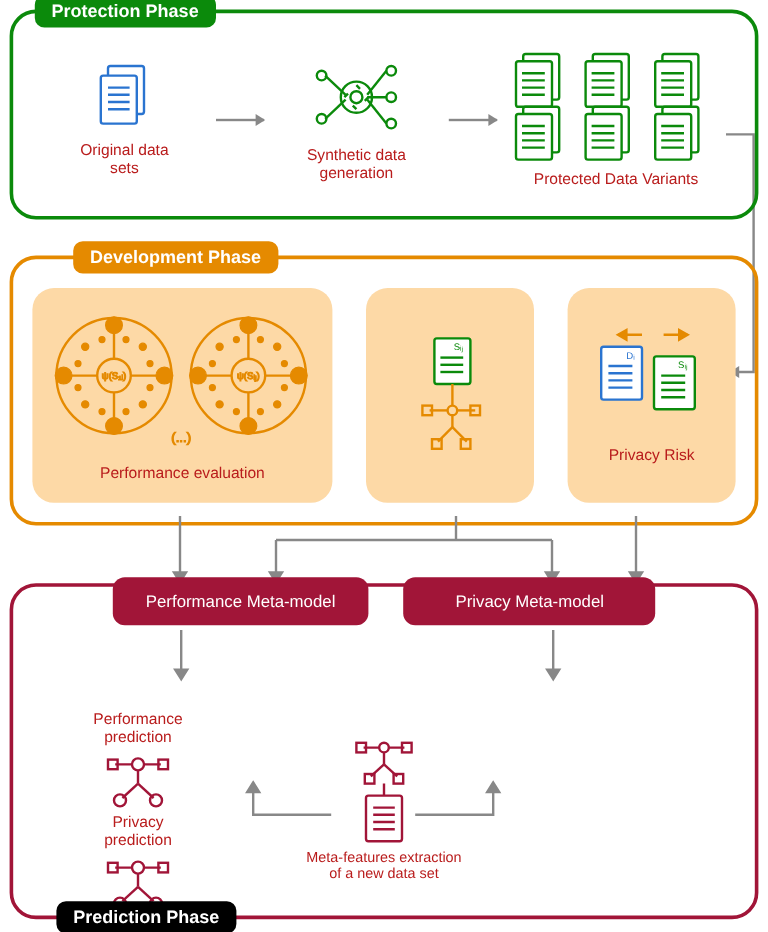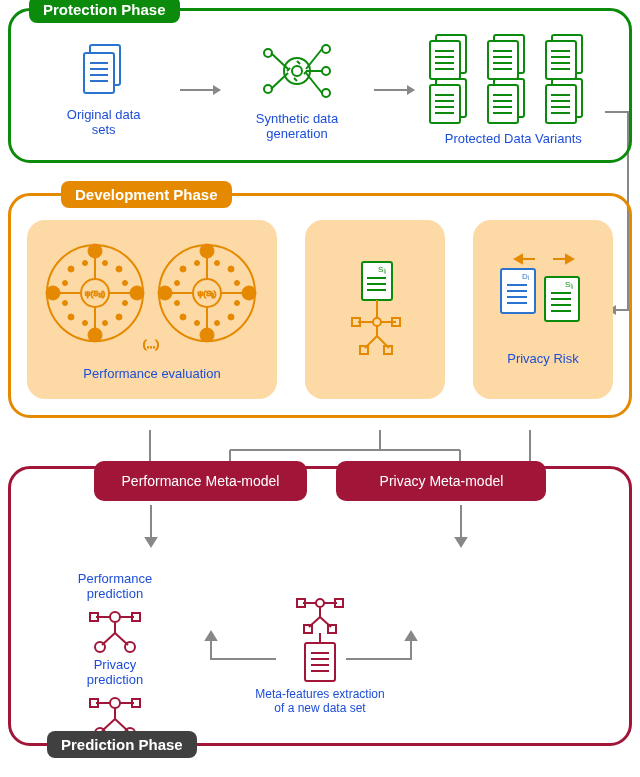--- a/index.html
+++ b/index.html
@@ -27,25 +27,25 @@
     padding: 5px 14px;
     border-radius: 8px;
     font-size: 15px;
   }
   
   .protection {
     border-color: #0b8a0b;
     display: flex;
     align-items: center;
     justify-content: space-around;
-    height: 155px;
+    height: 175px;
   }
   .protection .phase-title { background: #0b8a0b; left: 18px; }
   .prot-item { text-align: center; display:flex; flex-direction:column; align-items:center; gap:6px; flex:1; }
-  .caption { font-size: 13px; color:#1d4ed8; }
+  .caption { font-size: 13px; color:#b91c1c; }
   .arrow-h {
     width: 40px; height: 2px; background: #888; position: relative; flex:0 0 40px;
   }
   .arrow-h::after {
     content:""; position:absolute; right:-1px; top:-4px;
     border-left:8px solid #888; border-top:5px solid transparent; border-bottom:5px solid transparent;
   }
   
   .development {
     border-color: #e58a00;
@@ -67,21 +67,21 @@
     text-align:center;
     gap:8px;
   }
   .dev-card.perf { flex:1.6; }
   
   .prediction {
     border-color: #a11538;
     height: 280px;
     position: relative;
   }
-  .prediction .phase-title { background: #404040; left: 36px; bottom:-15px; top:auto; }
+  .prediction .phase-title { background: #000000; left: 36px; bottom:-15px; top:auto; }
   .meta-models {
     display:flex;
     gap:29px;
     justify-content:center;
     position:absolute;
     top:-8px;
     left:0; right:0;
   }
   .meta-btn {
     background:#a11538;

